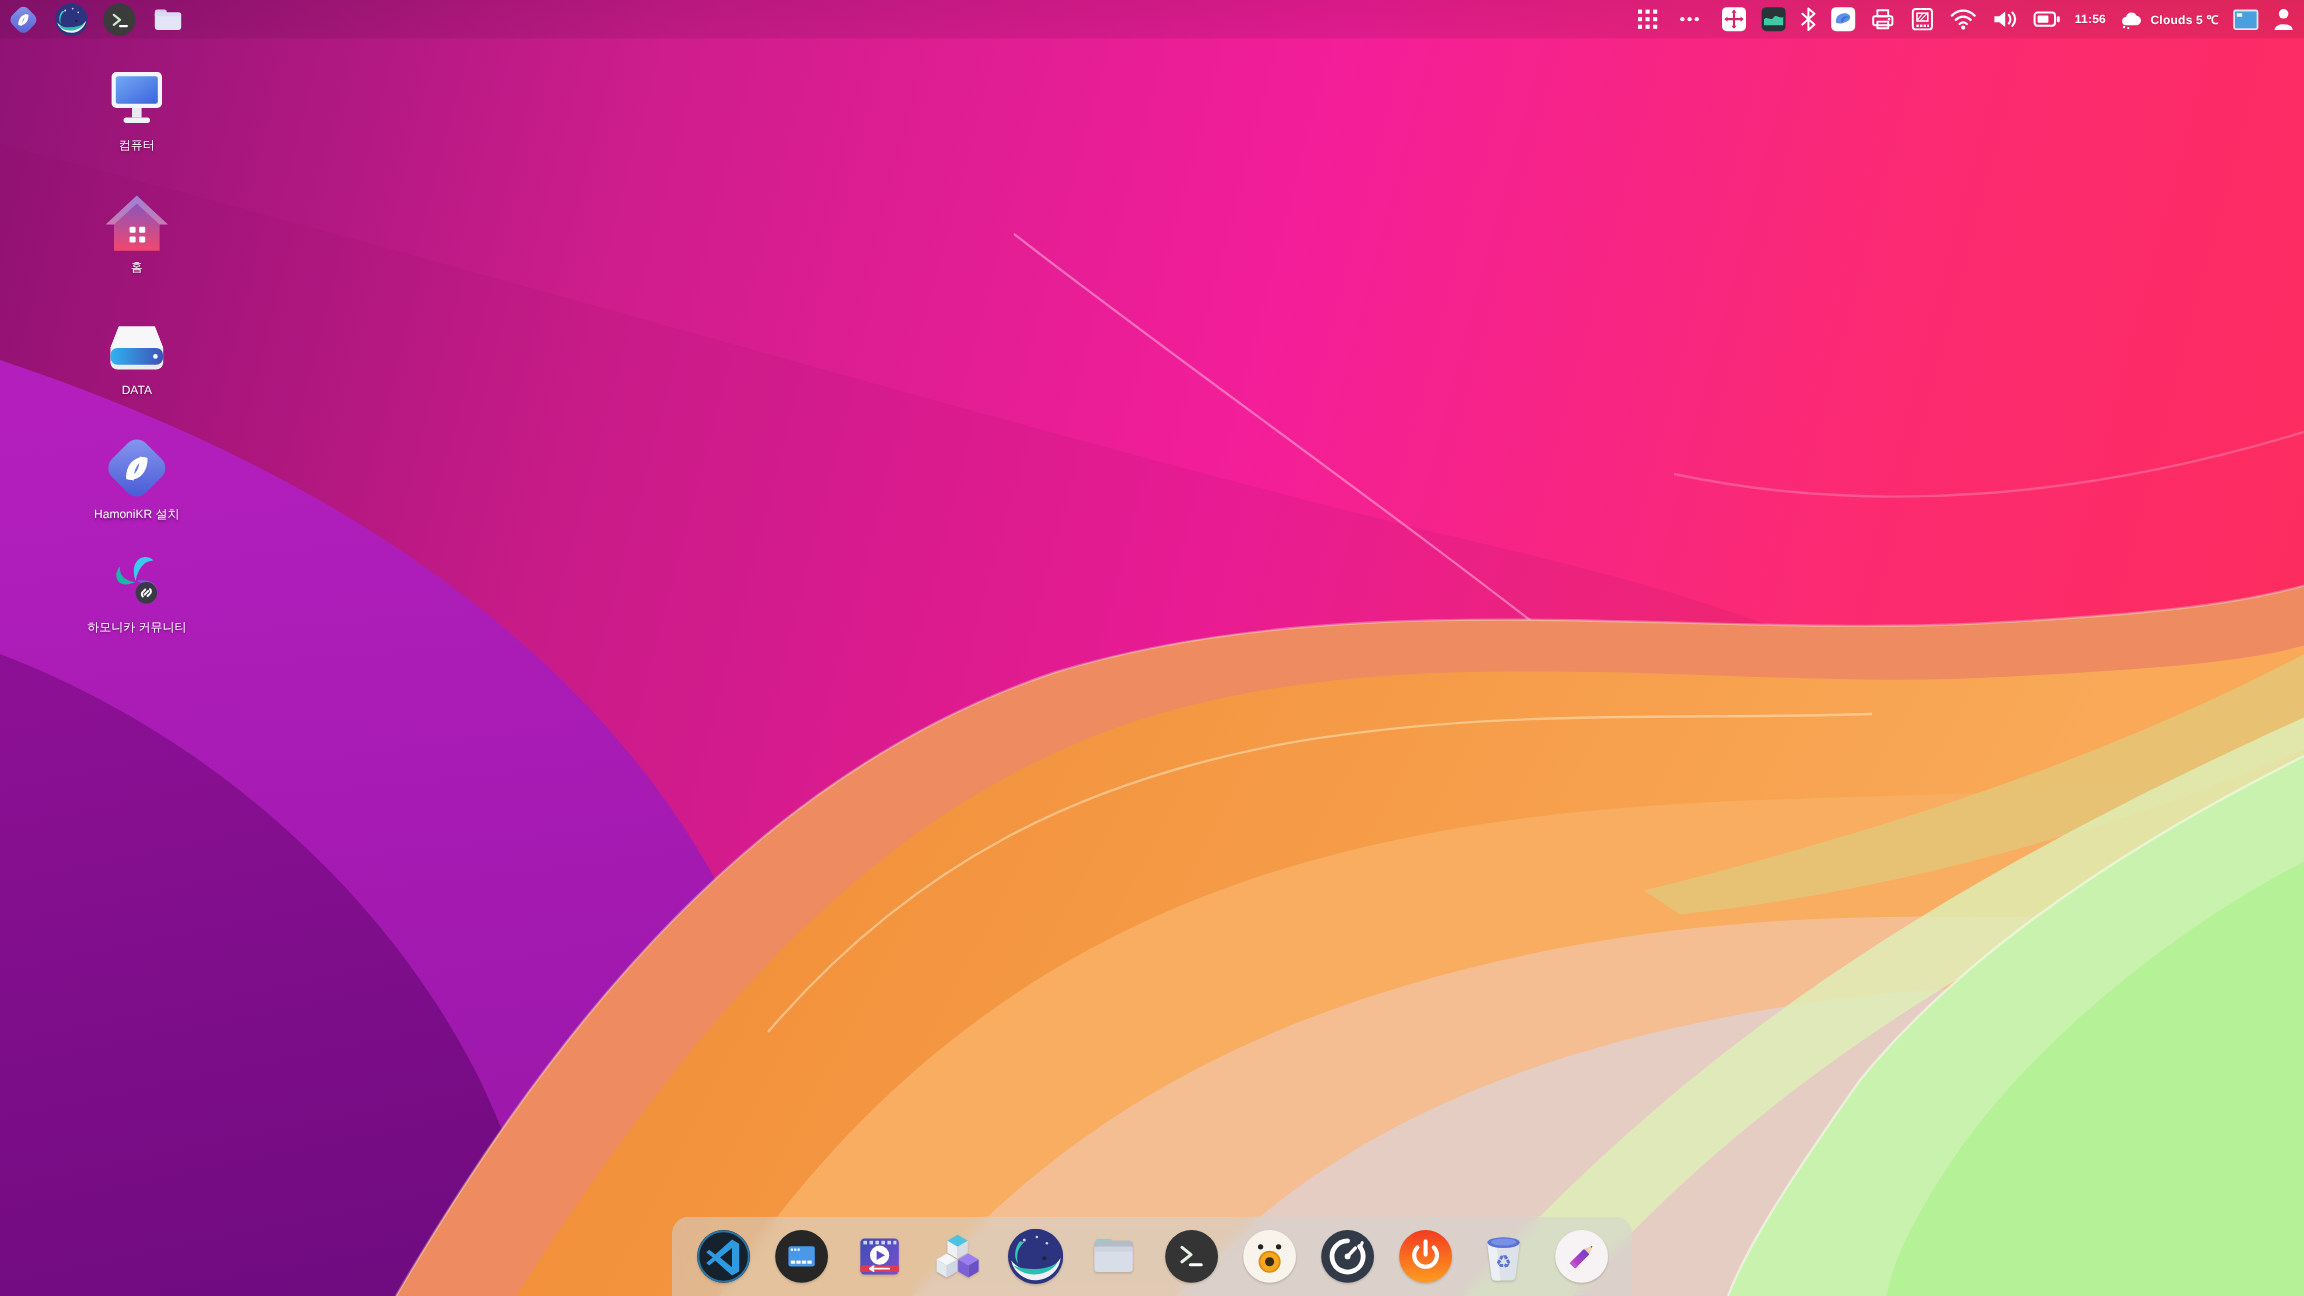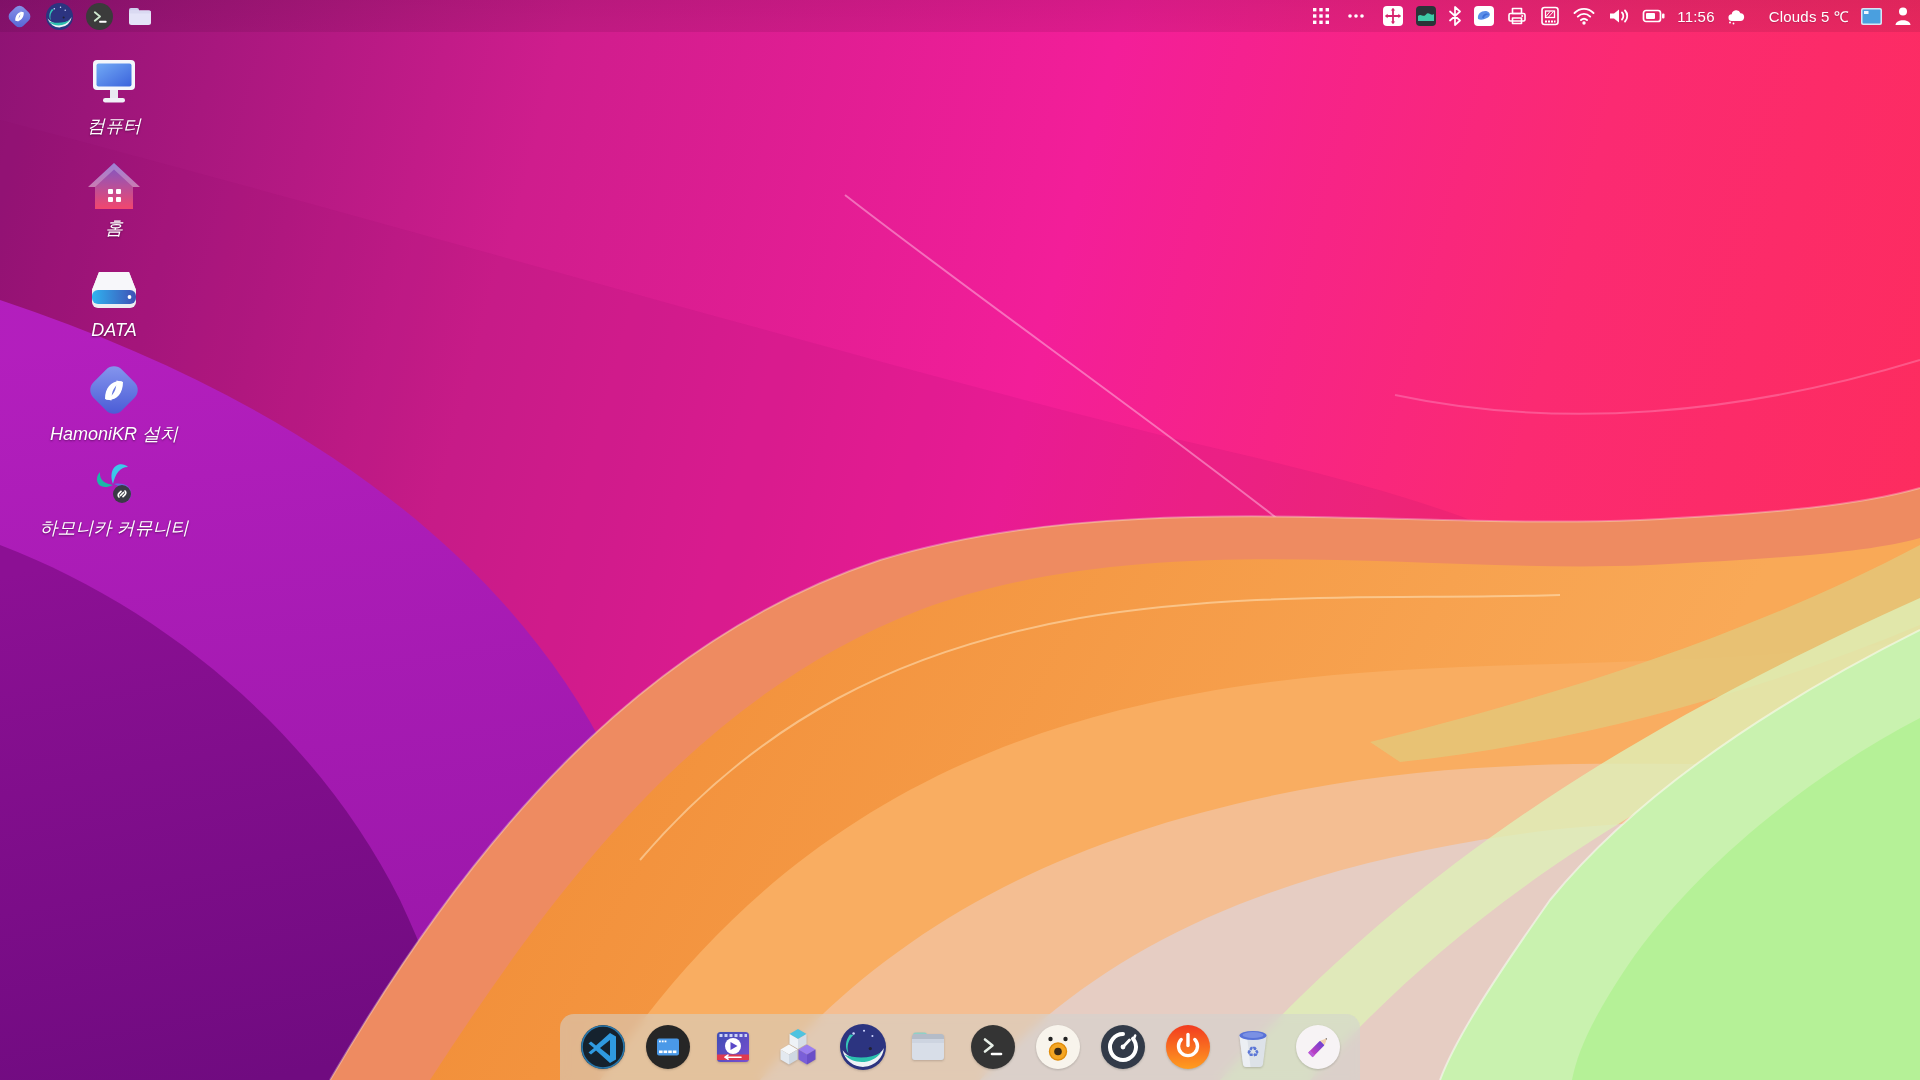--- a/index.html
+++ b/index.html
@@ -13,34 +13,34 @@
   .panel {
     position:absolute; top:0; left:0; width:1920px; height:32px;
     display:flex; align-items:center; justify-content:space-between;
     background:linear-gradient(rgba(40,0,28,0.14), rgba(40,0,28,0.10));
     z-index:30; color:#fff;
   }
   .panel-left { display:flex; align-items:center; gap:13px; padding-left:6px; }
   .panel-right { display:flex; align-items:center; gap:11px; padding-right:8px; }
   .pbtn { display:flex; align-items:center; justify-content:center; height:32px; cursor:default; }
   .pbtn svg { display:block; }
-  .tray-text { font-size:15px; font-weight:400; color:#fff; letter-spacing:.2px;
+  .tray-text { font-size:10px; font-weight:700; color:#fff; letter-spacing:.2px;
                text-shadow:0 1px 1px rgba(0,0,0,.18); white-space:nowrap; }
-  .weather-wrap { display:flex; align-items:center; gap:23px; }
+  .weather-wrap { display:flex; align-items:center; gap:6px; }
 
   
   .desktop-icons { position:absolute; left:34px; top:56px; width:160px; z-index:20; }
   .dicon {
     position:absolute; left:0; width:160px; display:flex; flex-direction:column;
     align-items:center; gap:6px; cursor:default;
   }
   .dicon svg { display:block; }
   .dicon .dlabel {
-    font-size:18px; color:#fff; text-align:center; line-height:1.15;
-    text-shadow:0 1px 2px rgba(40,0,40,.55); white-space:nowrap;font-style:italic;
+    font-size:10px; color:#fff; text-align:center; line-height:1.15;
+    text-shadow:0 1px 2px rgba(40,0,40,.55); white-space:nowrap;
   }
 
   
   .dock {
     position:absolute; left:560px; top:1014px; width:800px; height:66px;
     background:rgba(209,211,208,0.55);
     border-radius:14px 14px 0 0;
     display:flex; align-items:center; justify-content:center; gap:19px;
     padding:0 20px; z-index:30;
     backdrop-filter: blur(5px);

